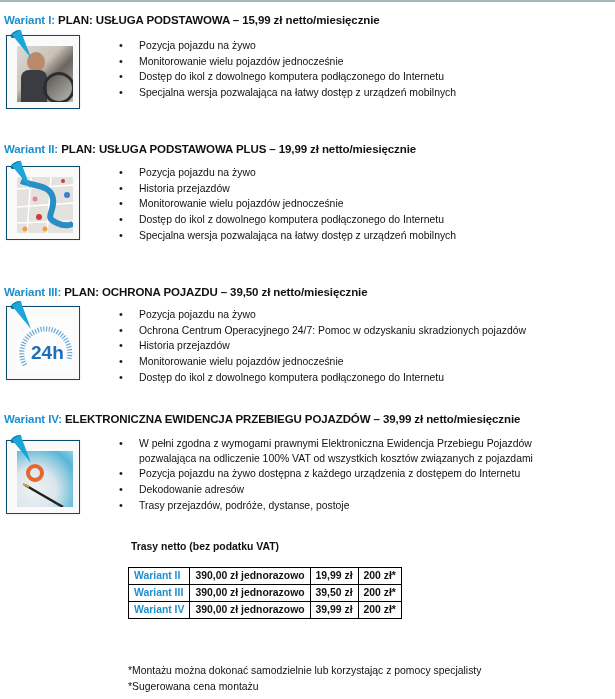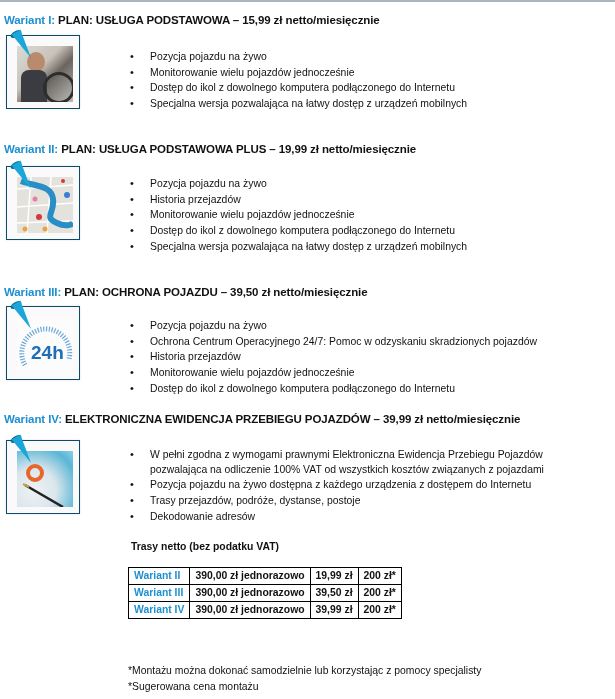--- a/index.html
+++ b/index.html
@@ -13,21 +13,21 @@
   .heading .variant { color: #1e8fd0; text-align: center; }
   .thumb {
     position: absolute; left: 6px; width: 72px; height: 72px;
     background: #fafafa; border: 1px solid #0c4a6e; box-shadow: 0 0 2px #e0e0e0;
   }
   .thumb .inner { position: absolute; left: 10px; top: 10px; width: 56px; height: 56px; overflow: hidden; }
   .pin { position: absolute; left: 4px; top: -4px; width: 0; height: 0;
     border-left: 5px solid transparent; border-right: 5px solid transparent; border-top: 30px solid #1aa6d8;
     transform: rotate(-30deg); transform-origin: top center; }
   .pin-cap { position: absolute; left: 3px; top: -5px; width: 12px; height: 6px; border-radius: 50%; background: #0b6f96; transform: rotate(-30deg); }
-  ul.features { position: absolute; left: 119px; margin: 11px; padding: 0; list-style: none; font-size: 10.4px; line-height: 15.7px; }
+  ul.features { position: absolute; left: 119px; margin: 0; padding: 0; list-style: none; font-size: 10.4px; line-height: 15.7px; }
   ul.features li { position: relative; padding-left: 20px; white-space: nowrap; }
   ul.features li::before { content: "\2022"; position: absolute; left: 0; top: 0; font-size: 11px; }
   .caption { position: absolute; left: 131px; top: 541px; font-size: 10.4px; font-weight: bold; }
   table.prices { position: absolute; left: 128px; top: 567px; border-collapse: collapse; font-size: 10.4px; }
   table.prices td { border: 1px solid #000; padding: 1px 5px; vertical-align: top; font-weight: bold; line-height: 14px; height: 14px; }
   table.prices tr.head td { height: 30px; }
   table.prices td.v { color: #1e8fd0; font-weight: 900; }
   .footnote { position: absolute; left: 128px; font-size: 10.4px; white-space: nowrap; }
 </style>
 <style>ul.features li.cont::before{content:"";}</style></head>
@@ -130,22 +130,22 @@
         <line x1="6" y1="33" x2="12" y2="36" stroke="#c8a040" stroke-width="2"></line>
       </svg>
     </div>
     <div class="pin-cap"></div>
     <div class="pin"></div>
   </div>
   <ul class="features" style="top:436px;">
     <li>W pełni zgodna z wymogami prawnymi Elektroniczna Ewidencja Przebiegu Pojazdów</li>
     <li style="margin-top: -1px; list-style: none;" class="cont">pozwalająca na odliczenie 100% VAT od wszystkich kosztów związanych z pojazdami</li>
     <li>Pozycja pojazdu na żywo dostępna z każdego urządzenia z dostępem do Internetu</li>
+    <li>Dekodowanie adresów</li>
     <li>Trasy przejazdów, podróże, dystanse, postoje</li>
-    <li>Dekodowanie adresów</li>
   </ul>
 </div>
 
 <div class="caption">Trasy netto (bez podatku VAT)</div>
 
 <table class="prices">
   <tbody>
   <tr>
     <td class="v">Wariant II</td>
     <td>390,00 zł jednorazowo</td>

